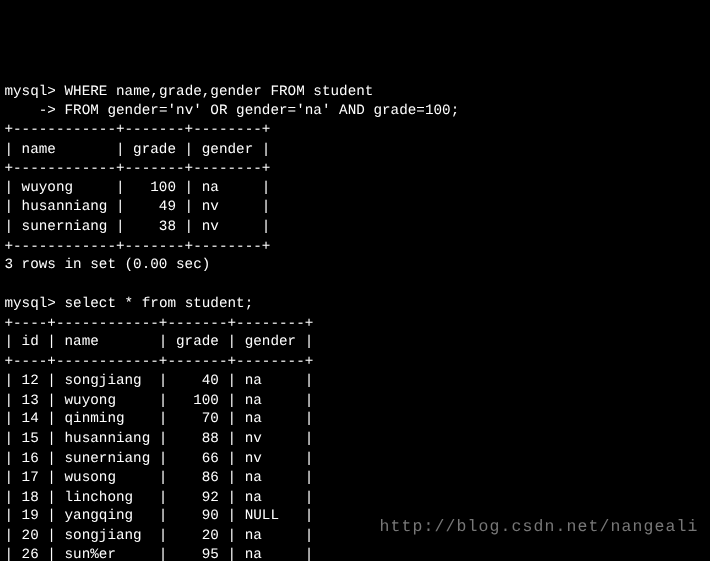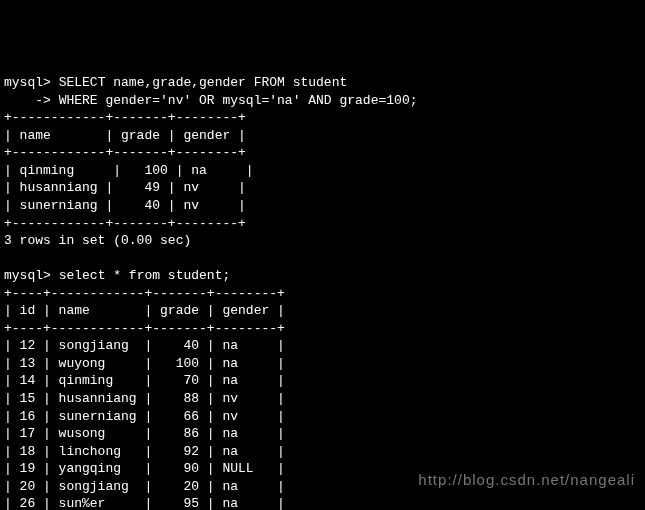--- a/index.html
+++ b/index.html
@@ -18,38 +18,38 @@
       line-height: 1.35;
       white-space: pre;
       overflow: hidden;
       position: relative;
     }
     .watermark {
       position: absolute;
       bottom: 20px;
       right: 10px;
       color: #777;
-      font-family: Liberation Sans, sans-serif;
+      font-family: Liberation Mono, monospace;
       font-size: 15px;
       letter-spacing: 1px;
     }
   </style>
 </head>
 <body>
 
 
 
-<span>mysql&gt;</span> <span>SELECT name,grade,gender FROM student</span>
-<span>    -&gt;</span> <span>WHERE gender='nv' OR mysql='na' AND grade=100;</span>
+<span>mysql&gt;</span> <span>WHERE name,grade,gender FROM student</span>
+<span>    -&gt;</span> <span>FROM gender='nv' OR gender='na' AND grade=100;</span>
 <span>+------------+-------+--------+</span>
 <span>| name       | grade | gender |</span>
 <span>+------------+-------+--------+</span>
-<span>| qinming     |   100 | na     |</span>
+<span>| wuyong     |   100 | na     |</span>
 <span>| husanniang |    49 | nv     |</span>
-<span>| sunerniang |    40 | nv     |</span>
+<span>| sunerniang |    38 | nv     |</span>
 <span>+------------+-------+--------+</span>
 <span>3 rows in set (0.00 sec)</span>
 
 <span>mysql&gt;</span> <span>select * from student;</span>
 <span>+----+------------+-------+--------+</span>
 <span>| id | name       | grade | gender |</span>
 <span>+----+------------+-------+--------+</span>
 <span>| 12 | songjiang  |    40 | na     |</span>
 <span>| 13 | wuyong     |   100 | na     |</span>
 <span>| 14 | qinming    |    70 | na     |</span>

